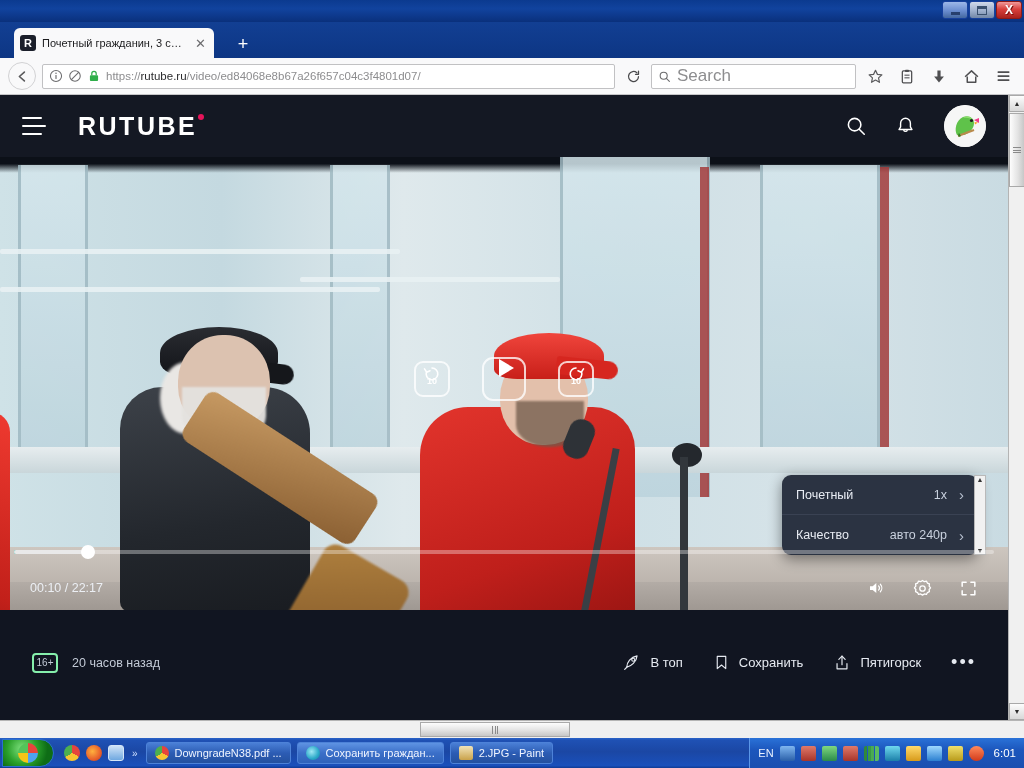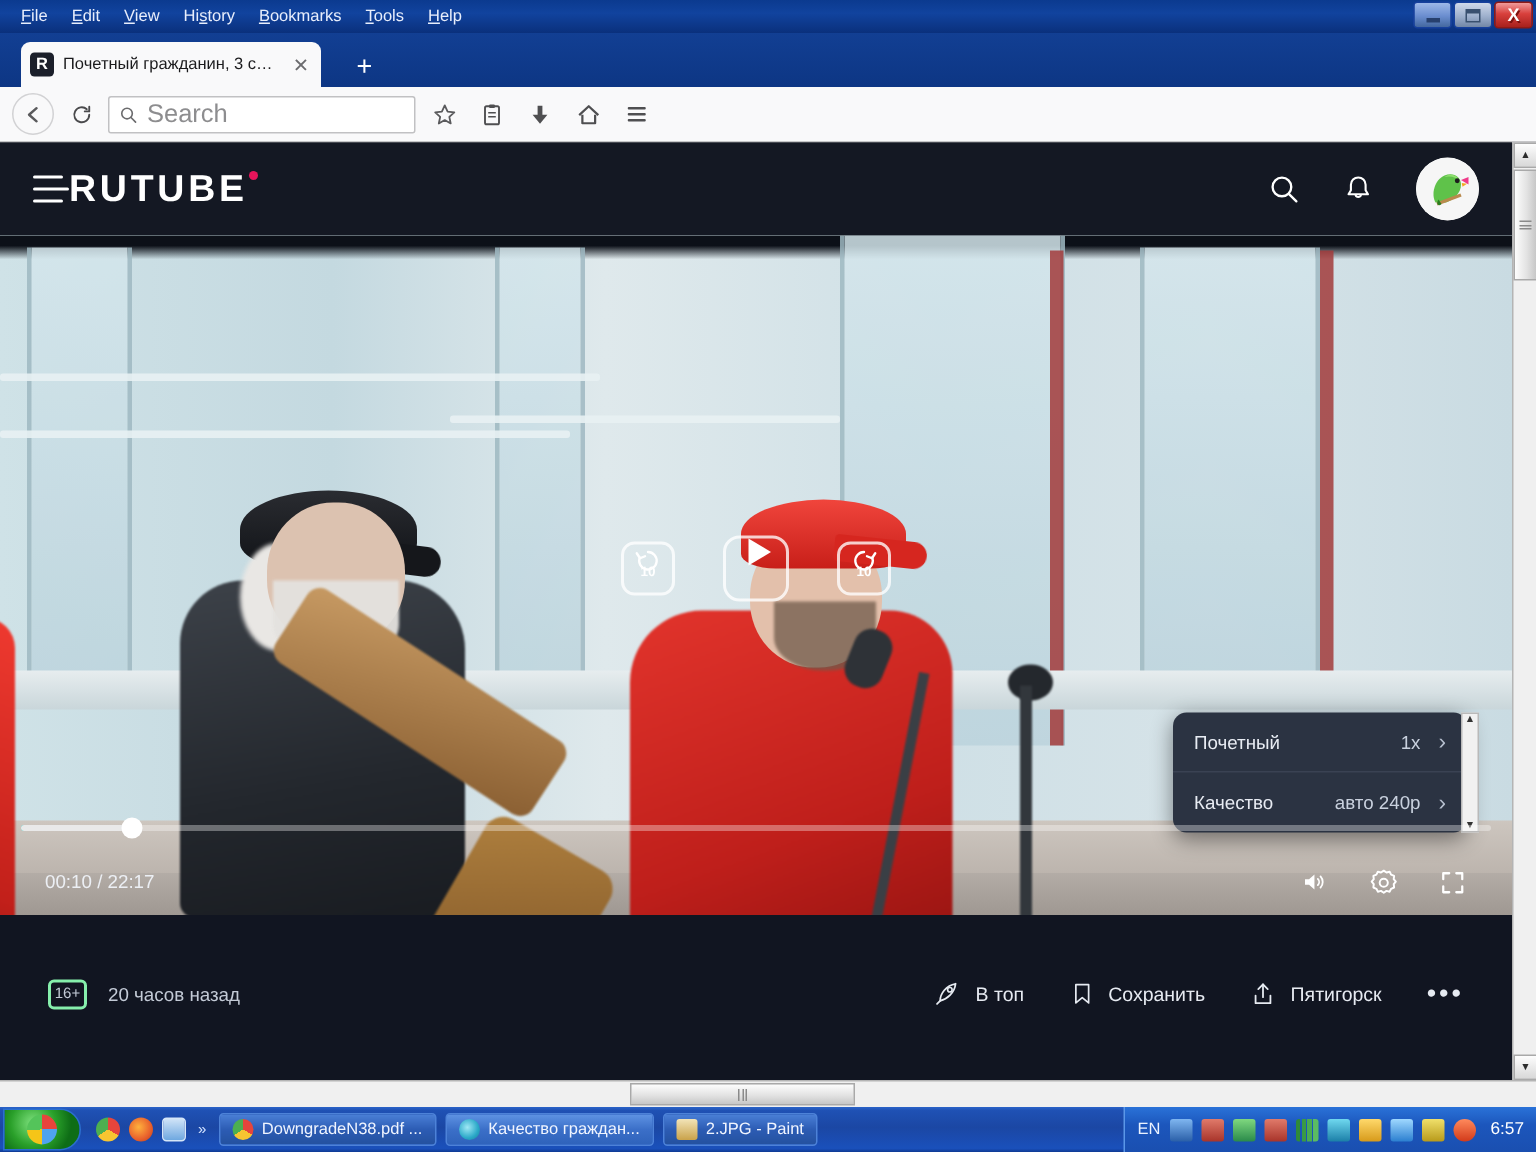--- a/index.html
+++ b/index.html
@@ -105,21 +105,21 @@
     height: 62px; background: #141823; display: flex; align-items: center;
     padding: 0 22px; position: relative;
   }
   .burger { width: 24px; height: 18px; display:flex; flex-direction:column;
             justify-content:space-between; flex: 0 0 auto; }
   .burger span { display:block; height:2px; background:#fff; border-radius:1px; }
   .burger span:nth-child(1){ width:20px; }
   .burger span:nth-child(2){ width:24px; }
   .burger span:nth-child(3){ width:20px; }
   .logo {
-    font-size: 25px; font-weight: bold; letter-spacing: 2.5px;
+    margin-left: 32px; font-size: 25px; font-weight: bold; letter-spacing: 2.5px;
     color: #fff; position: relative; font-family: "Liberation Sans", sans-serif;
   }
   .logodot {
     position: absolute; right: -7px; top: 2px; width: 6px; height: 6px;
     border-radius: 50%; background: #e6145a;
   }
   .hdr-right { margin-left: auto; display: flex; align-items: center; gap: 28px; }
   .hicon { color: #fff; display:flex; align-items:center; justify-content:center; }
   .avatar {
     width: 42px; height: 42px; border-radius: 50%;
@@ -404,44 +404,53 @@
         </div>
       <div class="wbtn max">
           <i class="maxglyph"></i>
         </div>
       <div class="wbtn close">
         <span class="xglyph">X</span>
       </div>
     </div>
   </div>
 
-  <div class="menubar">
-    <div class="menuitem"><u>F</u>ile</div>
-    <div class="menuitem"><u>E</u>dit</div>
-    <div class="menuitem"><u>V</u>iew</div>
-    <div class="menuitem">Hi<u>s</u>tory</div>
-    <div class="menuitem"><u>B</u>ookmarks</div>
-    <div class="menuitem"><u>T</u>ools</div>
-    <div class="menuitem"><u>H</u>elp</div>
-  </div>
 
   <div class="tabstrip">
     <div class="tab">
       <div class="favicon">R</div>
       <div class="tabtitle">Почетный гражданин, 3 сез...</div>
       <div class="tabclose">✕</div>
     </div>
     <div class="newtab">+</div>
   </div>
 
   <div class="navbar">
     <div class="navback">
       <svg width="15" height="15" viewBox="0 0 24 24">
         <path d="M15 5 L7 12 L15 19" fill="none" stroke="#5a5a5c" stroke-width="2.6" stroke-linecap="round" stroke-linejoin="round"></path>
       </svg>
+    </div>
+    <div class="urlbox">
+      <svg class="urlicon" viewBox="0 0 24 24">
+        <circle cx="12" cy="12" r="9.5" fill="none" stroke="#6b6b6d" stroke-width="1.8"></circle>
+        <circle cx="12" cy="7.4" r="1.3" fill="#6b6b6d"></circle>
+        <rect x="11" y="10.3" width="2" height="7" rx="1" fill="#6b6b6d"></rect>
+      </svg>
+      <svg class="urlicon" viewBox="0 0 24 24">
+        <circle cx="12" cy="12" r="9" fill="none" stroke="#6b6b6d" stroke-width="1.8"></circle>
+        <line x1="5" y1="19" x2="19" y2="5" stroke="#6b6b6d" stroke-width="1.8"></line>
+      </svg>
+      <svg class="urlicon" viewBox="0 0 24 24">
+        <rect x="5" y="10.5" width="14" height="10" rx="1.6" fill="#2fae4a"></rect>
+        <path d="M8.2 10.5 V8 a3.8 3.8 0 0 1 7.6 0 v2.5" fill="none" stroke="#2fae4a" stroke-width="2.1"></path>
+      </svg>
+      <div class="urltext">
+        https://<b>rutube.ru</b><span>/video/ed84068e8b67a26f657c04c3f4801d07/</span>
+      </div>
     </div>
     <div class="reload">
       <svg width="15" height="15" viewBox="0 0 24 24">
         <path d="M20 12a8 8 0 1 1-2.6-5.9" fill="none" stroke="#4a4a4c" stroke-width="2" stroke-linecap="round"></path>
         <path d="M20 3.5 V8.4 H15.2" fill="none" stroke="#4a4a4c" stroke-width="2" stroke-linecap="round" stroke-linejoin="round"></path>
       </svg>
     </div>
     <div class="searchbox">
       <svg width="13" height="13" viewBox="0 0 24 24">
         <circle cx="10.5" cy="10.5" r="6.5" fill="none" stroke="#6b6b6d" stroke-width="2"></circle>
@@ -701,34 +710,34 @@
       <i class="qlicon" style="background: radial-gradient(circle at 40% 40%, #ffb13d, #e8602c 60%, #b3391a); border-radius:50%;"></i>
       <i class="qlicon" style="background: linear-gradient(180deg,#cfe3f7,#6fa8e0); border:1px solid #d5e6f8;"></i>
       <span class="qlsep">»</span>
     </div>
     <div class="tbtn">
       <i class="qlicon" style="background: conic-gradient(#e5453c 0 33%, #f7c531 0 66%, #4caf50 0); border-radius:50%; width:14px; height:14px;"></i>
       <span>DowngradeN38.pdf ...</span>
     </div>
     <div class="tbtn active">
       <i class="qlicon" style="background: radial-gradient(circle at 40% 40%, #9fe8f5, #2aa8c8 60%, #1a7a94); border-radius:50%; width:14px; height:14px;"></i>
-      <span>Качество граждан...</span>
+      <span>Сохранить граждан...</span>
     </div>
     <div class="tbtn">
       <i class="qlicon" style="background: linear-gradient(180deg,#f2e4b8,#c9a24a); width:14px; height:14px; border-radius:2px;"></i>
       <span>2.JPG - Paint</span>
     </div>
     <div class="tray">
       <span class="traylang">EN</span>
       <i class="trayicon" style="background:linear-gradient(180deg,#7fb6f0,#2a5fa8);"></i>
       <i class="trayicon" style="background:linear-gradient(180deg,#e07a6a,#a8342a);"></i>
       <i class="trayicon" style="background:linear-gradient(180deg,#7fd87f,#2a8a4a);"></i>
       <i class="trayicon" style="background:linear-gradient(180deg,#e07a6a,#a8342a);"></i>
       <i class="trayicon" style="background:linear-gradient(90deg,#2f8a3a 0 20%, transparent 0 25%, #3a9a45 0 45%, transparent 0 50%, #4aab52 0 70%, transparent 0 75%, #5bbc62 0);"></i>
       <i class="trayicon" style="background:linear-gradient(180deg,#6fd8ef,#1b7fa8);"></i>
       <i class="trayicon" style="background:linear-gradient(180deg,#ffd96b,#d79a1a);"></i>
       <i class="trayicon" style="background:linear-gradient(180deg,#9fd8ff,#2b7fd0);"></i>
       <i class="trayicon" style="background:linear-gradient(180deg,#f0e06b,#b89a1a);"></i>
       <i class="trayicon" style="background:linear-gradient(180deg,#ff8a5c,#d23a1a); border-radius:50%;"></i>
-      <span class="traytime">6:57</span>
+      <span class="traytime">6:01</span>
     </div>
   </div>
 </div>
 
 </body></html>

